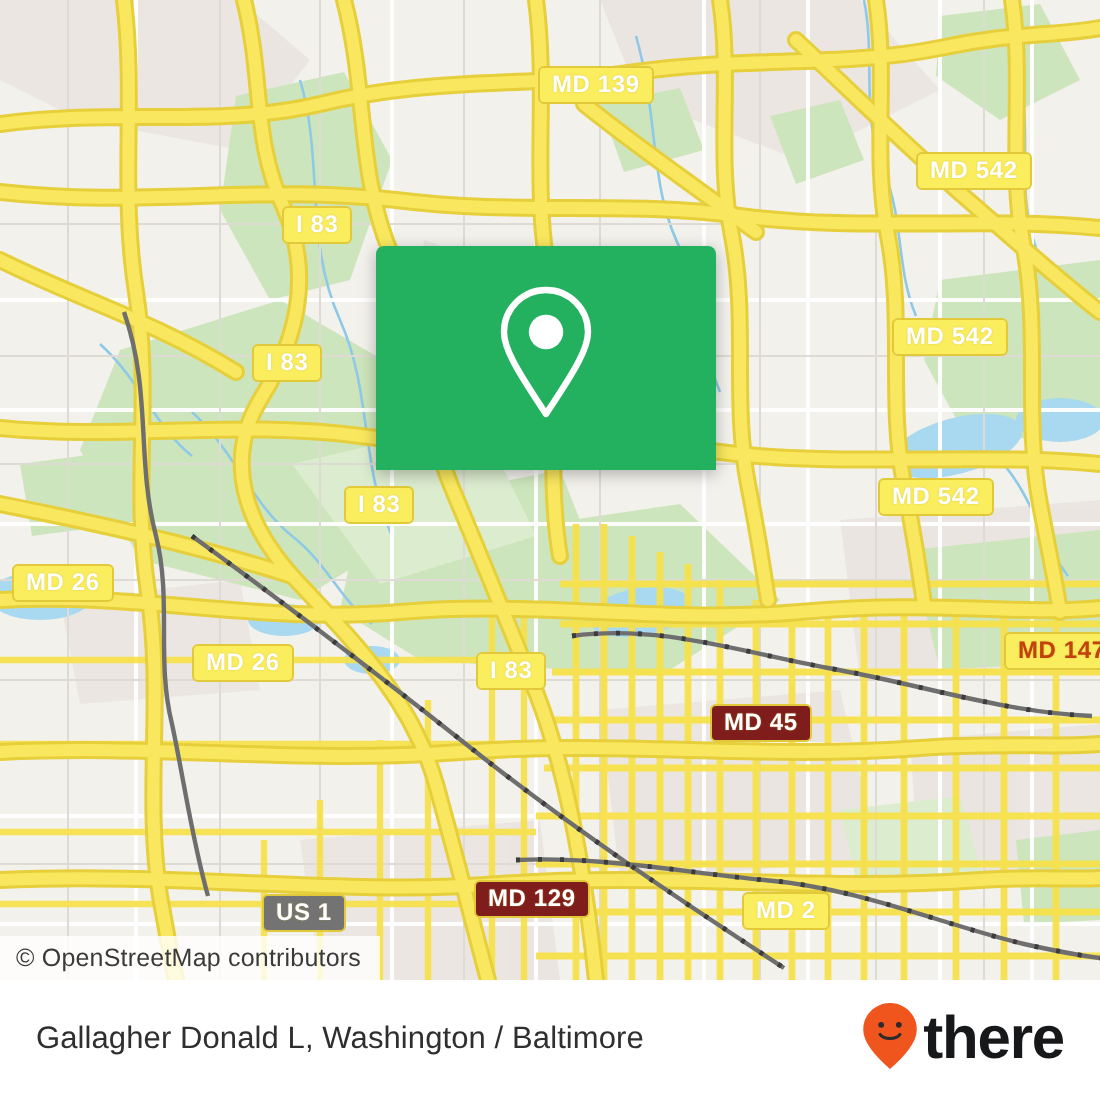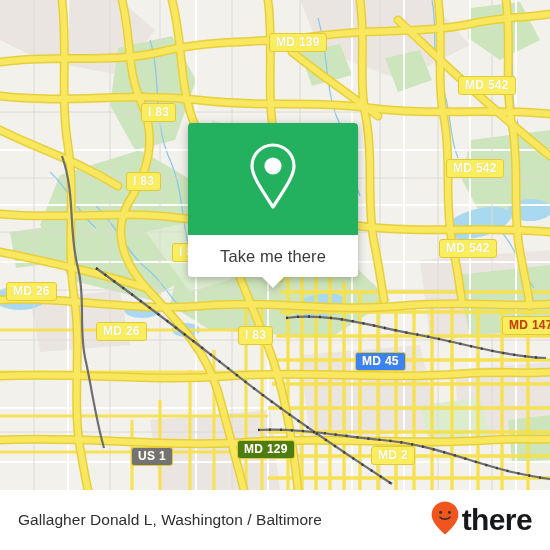--- a/index.html
+++ b/index.html
@@ -300,39 +300,36 @@
         <div class="shield" style="position: absolute; left: 141px; top: 103px; background: rgb(251, 238, 94); border: 1.5px solid rgb(226, 201, 58); border-radius: 3px; padding: 1px 6px 2px; font-size: 12px; font-weight: 700; color: rgb(255, 255, 255); line-height: 14px; white-space: nowrap; letter-spacing: 0.3px; text-shadow: rgba(190, 170, 40, 0.55) 0px 0px 1px;"><span>I 83</span></div>
         <div class="shield" style="position: absolute; left: 458px; top: 76px; background: rgb(251, 238, 94); border: 1.5px solid rgb(226, 201, 58); border-radius: 3px; padding: 1px 6px 2px; font-size: 12px; font-weight: 700; color: rgb(255, 255, 255); line-height: 14px; white-space: nowrap; letter-spacing: 0.3px; text-shadow: rgba(190, 170, 40, 0.55) 0px 0px 1px;"><span>MD 542</span></div>
         <div class="shield" style="position: absolute; left: 126px; top: 172px; background: rgb(251, 238, 94); border: 1.5px solid rgb(226, 201, 58); border-radius: 3px; padding: 1px 6px 2px; font-size: 12px; font-weight: 700; color: rgb(255, 255, 255); line-height: 14px; white-space: nowrap; letter-spacing: 0.3px; text-shadow: rgba(190, 170, 40, 0.55) 0px 0px 1px;"><span>I 83</span></div>
         <div class="shield" style="position: absolute; left: 446px; top: 159px; background: rgb(251, 238, 94); border: 1.5px solid rgb(226, 201, 58); border-radius: 3px; padding: 1px 6px 2px; font-size: 12px; font-weight: 700; color: rgb(255, 255, 255); line-height: 14px; white-space: nowrap; letter-spacing: 0.3px; text-shadow: rgba(190, 170, 40, 0.55) 0px 0px 1px;"><span>MD 542</span></div>
         <div class="shield" style="position: absolute; left: 172px; top: 243px; background: rgb(251, 238, 94); border: 1.5px solid rgb(226, 201, 58); border-radius: 3px; padding: 1px 6px 2px; font-size: 12px; font-weight: 700; color: rgb(255, 255, 255); line-height: 14px; white-space: nowrap; letter-spacing: 0.3px; text-shadow: rgba(190, 170, 40, 0.55) 0px 0px 1px;"><span>I 83</span></div>
         <div class="shield" style="position: absolute; left: 439px; top: 239px; background: rgb(251, 238, 94); border: 1.5px solid rgb(226, 201, 58); border-radius: 3px; padding: 1px 6px 2px; font-size: 12px; font-weight: 700; color: rgb(255, 255, 255); line-height: 14px; white-space: nowrap; letter-spacing: 0.3px; text-shadow: rgba(190, 170, 40, 0.55) 0px 0px 1px;"><span>MD 542</span></div>
         <div class="shield" style="position: absolute; left: 6px; top: 282px; background: rgb(251, 238, 94); border: 1.5px solid rgb(226, 201, 58); border-radius: 3px; padding: 1px 6px 2px; font-size: 12px; font-weight: 700; color: rgb(255, 255, 255); line-height: 14px; white-space: nowrap; letter-spacing: 0.3px; text-shadow: rgba(190, 170, 40, 0.55) 0px 0px 1px;"><span>MD 26</span></div>
         <div class="shield" style="position: absolute; left: 96px; top: 322px; background: rgb(251, 238, 94); border: 1.5px solid rgb(226, 201, 58); border-radius: 3px; padding: 1px 6px 2px; font-size: 12px; font-weight: 700; color: rgb(255, 255, 255); line-height: 14px; white-space: nowrap; letter-spacing: 0.3px; text-shadow: rgba(190, 170, 40, 0.55) 0px 0px 1px;"><span>MD 26</span></div>
         <div class="shield" style="position: absolute; left: 238px; top: 326px; background: rgb(251, 238, 94); border: 1.5px solid rgb(226, 201, 58); border-radius: 3px; padding: 1px 6px 2px; font-size: 12px; font-weight: 700; color: rgb(255, 255, 255); line-height: 14px; white-space: nowrap; letter-spacing: 0.3px; text-shadow: rgba(190, 170, 40, 0.55) 0px 0px 1px;"><span>I 83</span></div>
         <div class="shield" style="position: absolute; left: 454px; top: 316px; background: rgb(251, 238, 94); border: 1.5px solid rgb(226, 201, 58); border-radius: 3px; padding: 1px 6px 2px; font-size: 12px; font-weight: 700; color: #c2410c; line-height: 14px; white-space: nowrap; letter-spacing: 0.3px; text-shadow: rgba(190, 170, 40, 0.55) 0px 0px 1px; margin-left: 48px;"><span>MD 147</span></div>
-        <div class="shield" style="position: absolute; left: 355px; top: 352px; background: #3b82f6; border: 1.5px solid rgb(226, 201, 58); border-radius: 3px; padding: 1px 6px 2px; font-size: 12px; font-weight: 700; color: rgb(255, 255, 255); line-height: 14px; white-space: nowrap; letter-spacing: 0.3px; text-shadow: rgba(190, 170, 40, 0.55) 0px 0px 1px;"><span>MD 45</span></div>
+        <div class="shield" style="position: absolute; left: 355px; top: 352px; background: #7f1d1d; border: 1.5px solid rgb(226, 201, 58); border-radius: 3px; padding: 1px 6px 2px; font-size: 12px; font-weight: 700; color: rgb(255, 255, 255); line-height: 14px; white-space: nowrap; letter-spacing: 0.3px; text-shadow: rgba(190, 170, 40, 0.55) 0px 0px 1px;"><span>MD 45</span></div>
         <div class="shield" style="position: absolute; left: 131px; top: 447px; background: #737373; border: 1.5px solid rgb(226, 201, 58); border-radius: 3px; padding: 1px 6px 2px; font-size: 12px; font-weight: 700; color: rgb(255, 255, 255); line-height: 14px; white-space: nowrap; letter-spacing: 0.3px; text-shadow: rgba(190, 170, 40, 0.55) 0px 0px 1px;"><span>US 1</span></div>
-        <div class="shield" style="position: absolute; left: 237px; top: 440px; background: #4d7c0f; border: 1.5px solid rgb(226, 201, 58); border-radius: 3px; padding: 1px 6px 2px; font-size: 12px; font-weight: 700; color: rgb(255, 255, 255); line-height: 14px; white-space: nowrap; letter-spacing: 0.3px; text-shadow: rgba(190, 170, 40, 0.55) 0px 0px 1px;"><span>MD 129</span></div>
+        <div class="shield" style="position: absolute; left: 237px; top: 440px; background: #7f1d1d; border: 1.5px solid rgb(226, 201, 58); border-radius: 3px; padding: 1px 6px 2px; font-size: 12px; font-weight: 700; color: rgb(255, 255, 255); line-height: 14px; white-space: nowrap; letter-spacing: 0.3px; text-shadow: rgba(190, 170, 40, 0.55) 0px 0px 1px;"><span>MD 129</span></div>
         <div class="shield" style="position: absolute; left: 335px; top: 446px; background: rgb(251, 238, 94); border: 1.5px solid rgb(226, 201, 58); border-radius: 3px; padding: 1px 6px 2px; font-size: 12px; font-weight: 700; color: rgb(255, 255, 255); line-height: 14px; white-space: nowrap; letter-spacing: 0.3px; text-shadow: rgba(190, 170, 40, 0.55) 0px 0px 1px; margin-left: 36px;"><span>MD 2</span></div>
       </div>
 
+    <div id="attribution">© OpenStreetMap contributors</div>
 
     <div id="popup">
       <div id="popup-top">
         <span>
           <svg width="58" height="74" viewBox="0 0 58 74" fill="none">
             <path d="M29 5 C40.6 5 50 14.4 50 26 C50 34.2 44.2 44.2 29 67 C13.8 44.2 8 34.2 8 26 C8 14.4 17.4 5 29 5 Z" stroke="#ffffff" stroke-width="3.2" fill="none" stroke-linejoin="round"></path>
             <circle cx="29" cy="26" r="8.6" fill="#ffffff"></circle>
           </svg>
         </span>
-      </div>
-      <div id="popup-bottom">
-        <span id="popup-label">Take me there</span>
-        <div id="popup-tail"></div>
       </div>
     </div>
   </div>
 
   <div id="footer">
     <div id="footer-title">Gallagher Donald L, Washington / Baltimore</div>
     <div id="brand">
       <span>
         <svg width="30" height="36" viewBox="0 0 30 36">
           <path d="M15 1.5 C22.4 1.5 28.4 7.4 28.4 14.7 C28.4 21.2 22.6 27.6 15 34.5 C7.4 27.6 1.6 21.2 1.6 14.7 C1.6 7.4 7.6 1.5 15 1.5 Z" fill="#f0551e"></path>

